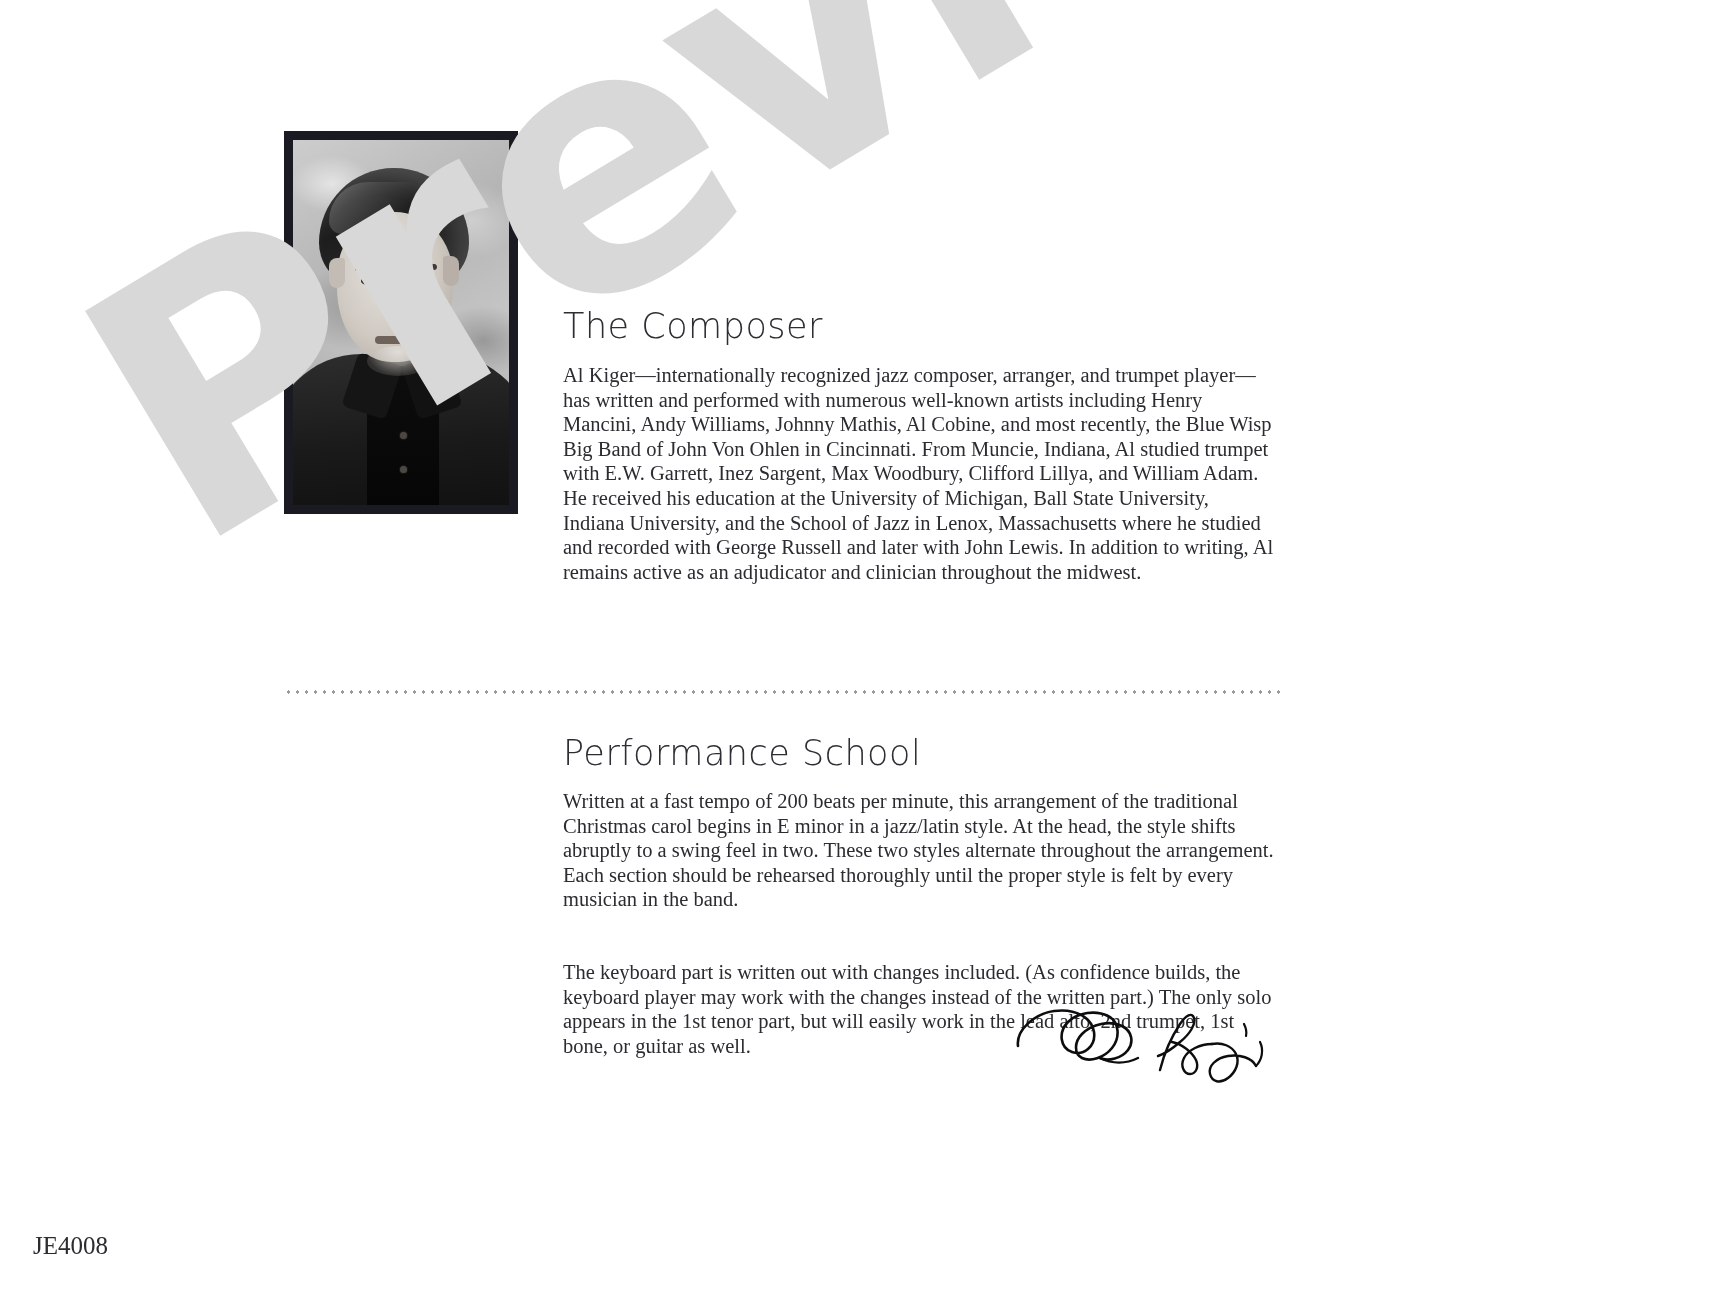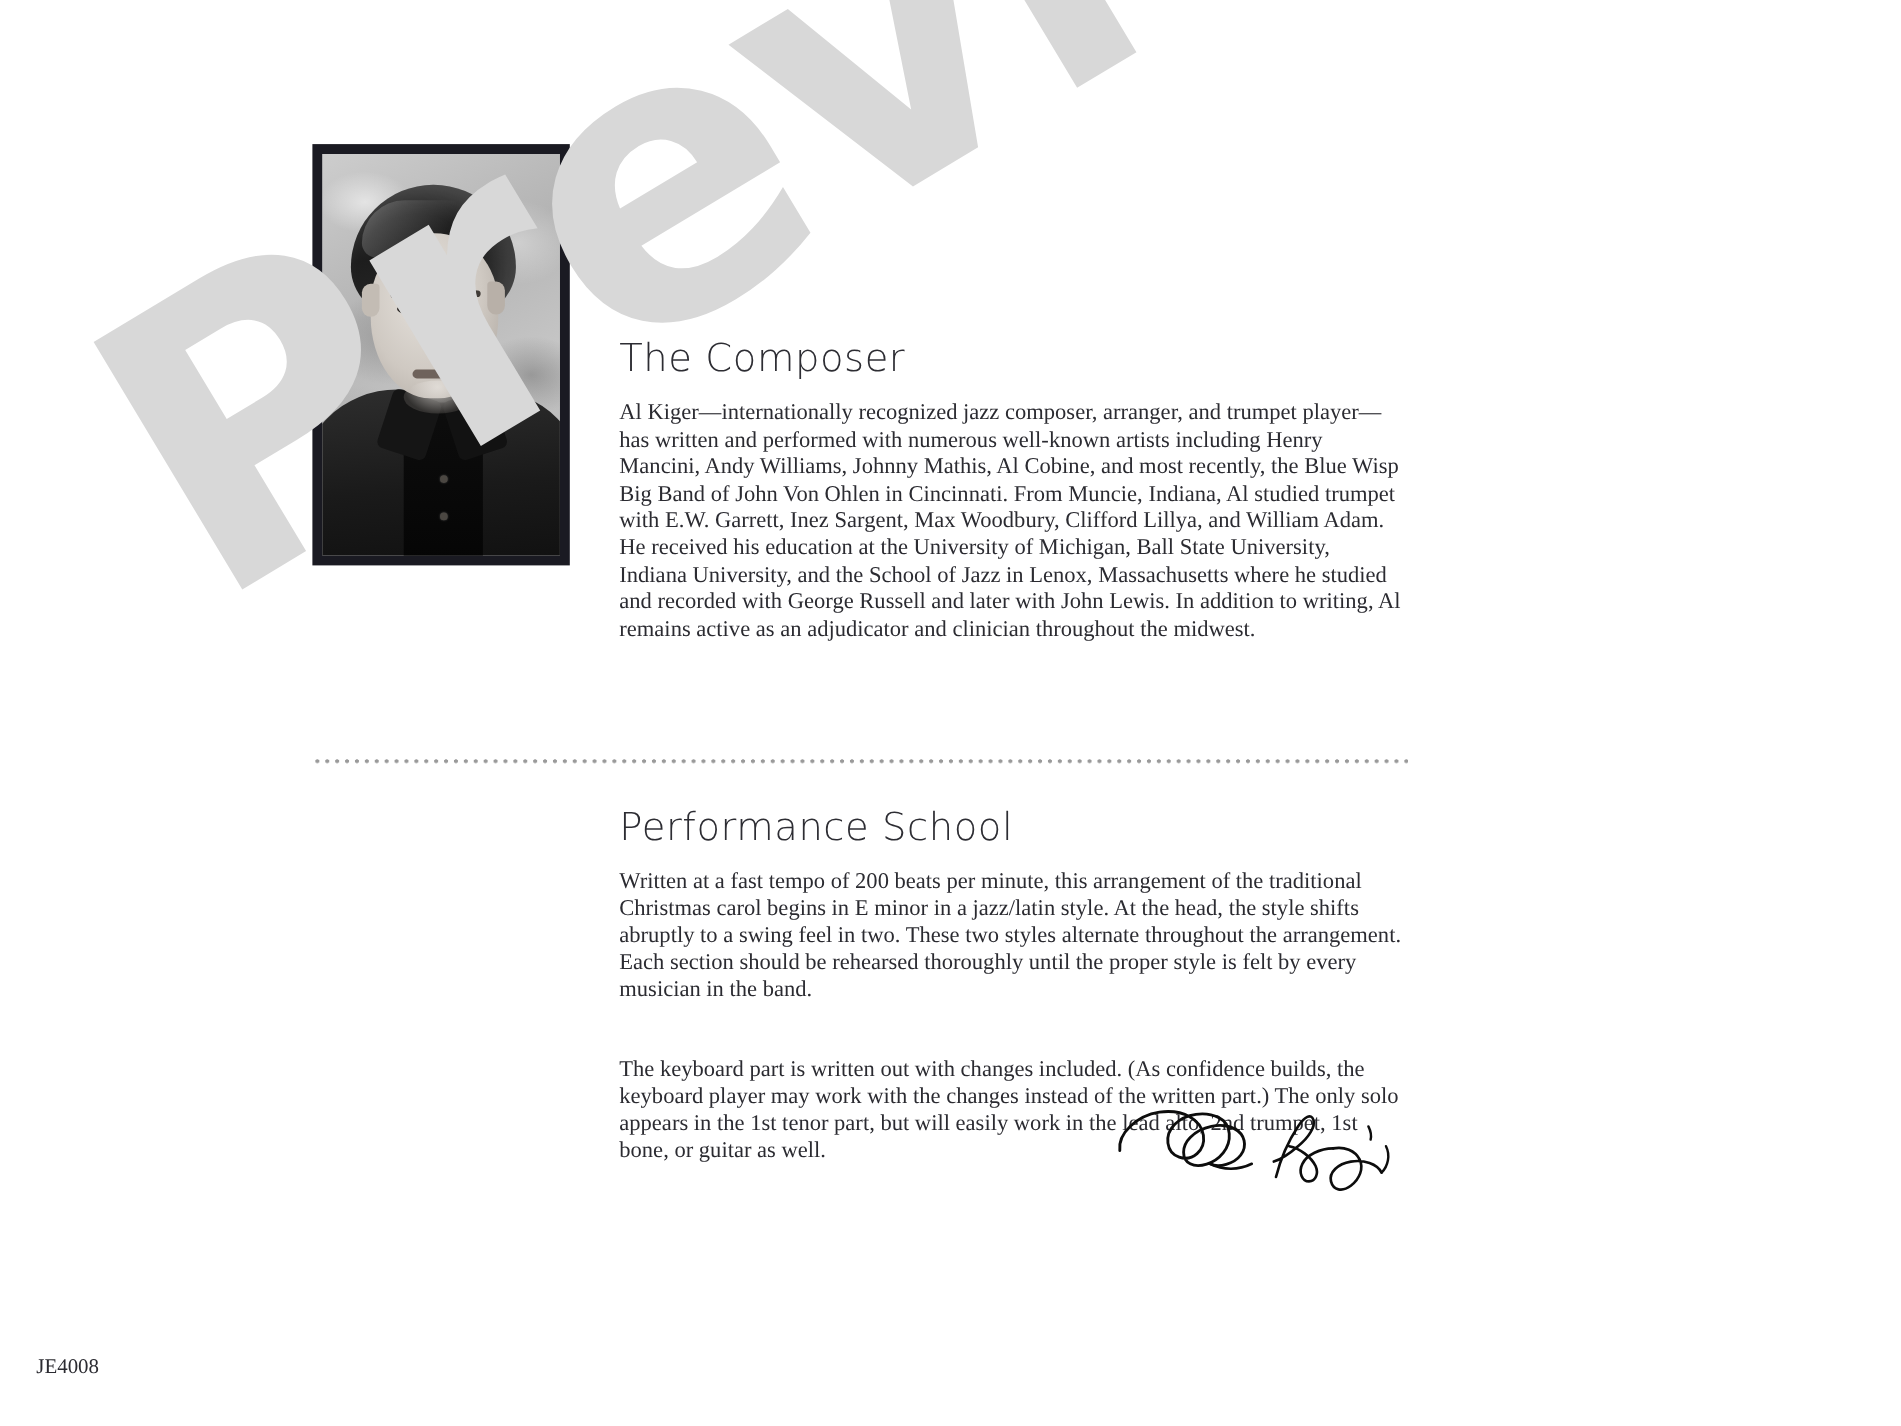--- a/index.html
+++ b/index.html
@@ -196,21 +196,21 @@
     z-index: 4;
   }
   #signature svg { display: block; width: 280px; height: 90px; }
 
   
   #footer-code {
     position: absolute;
     left: 33px;
     top: 1232px;
     font-family: "Liberation Serif", "DejaVu Serif", serif;
-    font-size: 19px;
+    font-size: 25px;
     color: #2b2b31;
     z-index: 4;
   }
 </style>
 </head>
 <body>
 
 <div id="page">
 
   <div id="portrait-frame">

